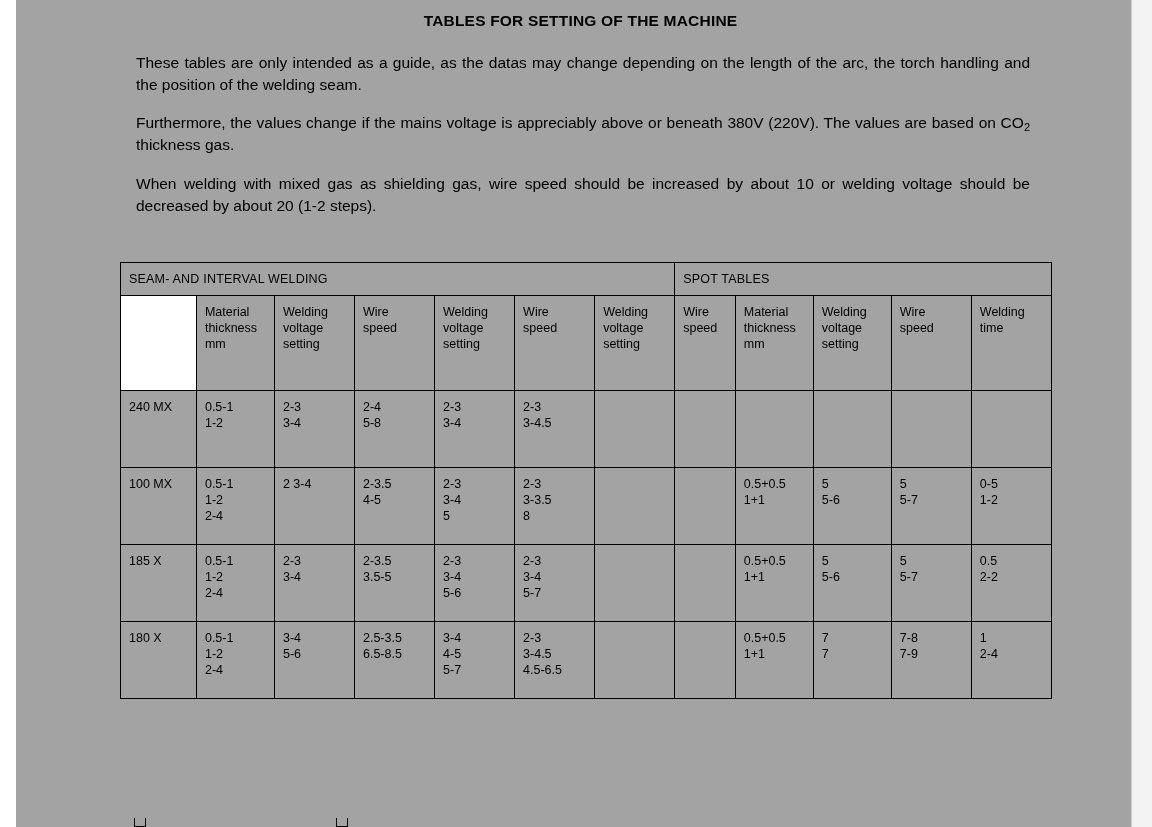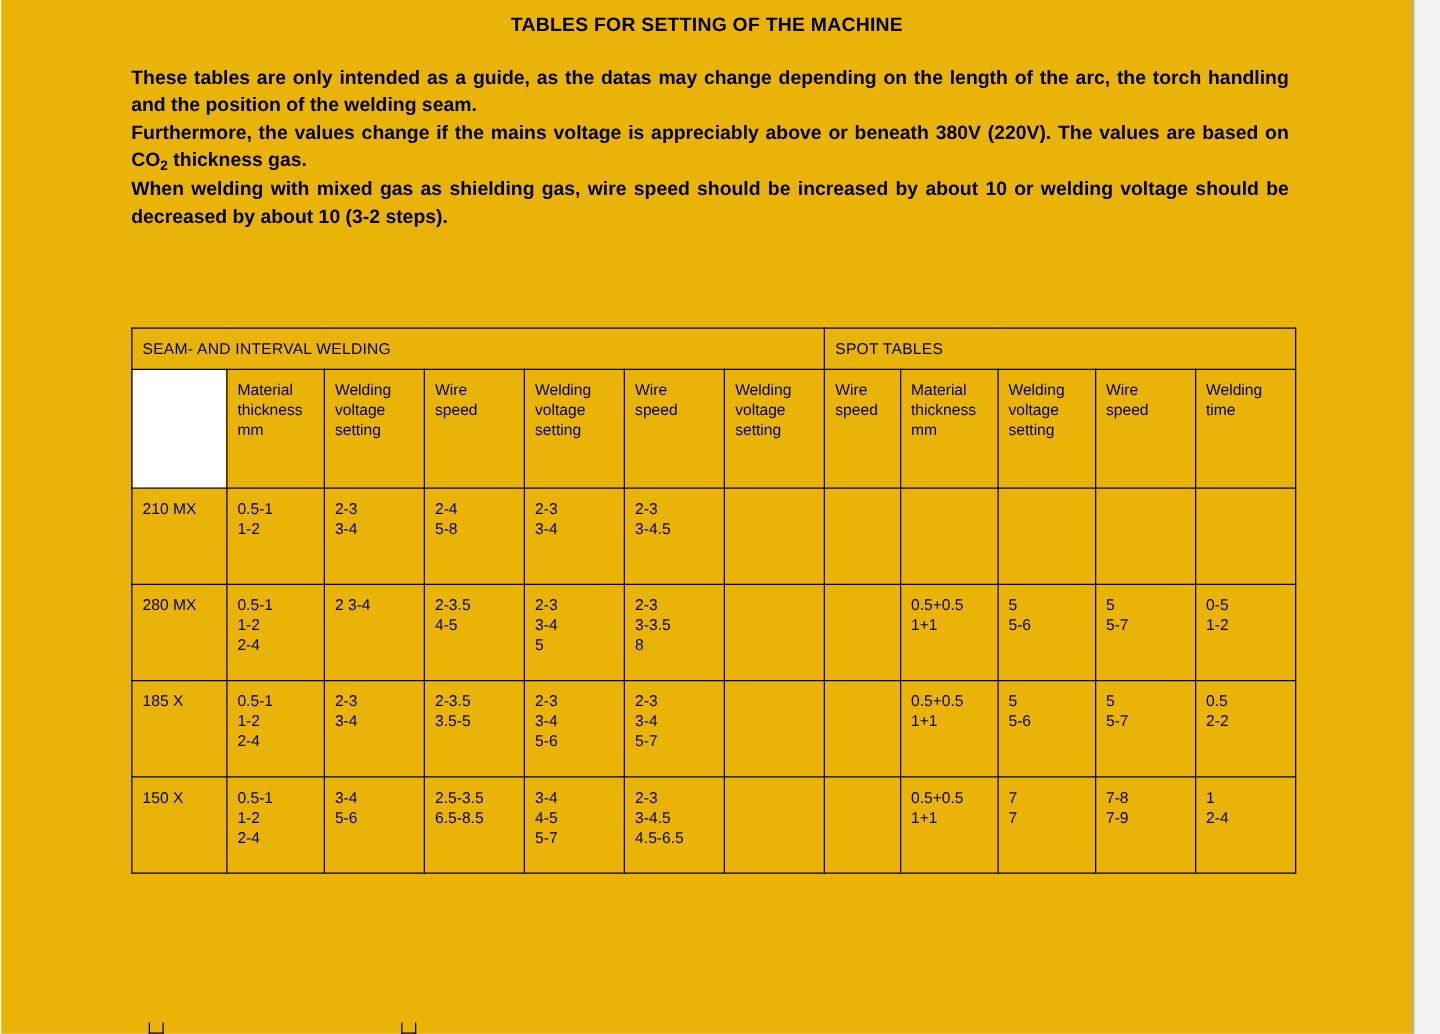--- a/index.html
+++ b/index.html
@@ -10,24 +10,24 @@
   body {
     width: 1152px;
     height: 827px;
     font-family: "Liberation Sans", sans-serif;
     color: #000000;
     position: relative;
     overflow: hidden;
   }
   .page {
     position: absolute;
-    left: 1px; top: 0;
+    left: 16px; top: 0;
     width: 1130px;
     height: 827px;
-    background: #eab308;
+    background: #a3a3a3;
     border-right: 1px solid #9a9a9a;
     box-sizing: border-box;
   }
   .scroll-gutter {
     position: absolute;
     right: 0; top: 0;
     width: 21px;
     height: 827px;
     background: #f3f3f3;
     border-left: 1px solid #cfcfcf;
@@ -41,22 +41,21 @@
     margin-top: 12px;
   }
   .intro {
     margin: 22px 104px 0 104px;
     width: 926px;
     font-size: 15.5px;
     line-height: 1.43;
     text-align: justify;
   }
   .intro p {
-    margin: 0;
-    font-weight: bold;
+    margin: 16px;
   }
   sub {
     font-size: 11px;
     vertical-align: baseline;
     position: relative;
     top: 3px;
   }
   table.settings {
     position: absolute;
     left: 104px;
@@ -131,21 +130,21 @@
 </head>
 <body>
 
 <div class="page">
 
   <div class="doc-title">TABLES FOR SETTING OF THE MACHINE</div>
 
   <div class="intro">
     <p>These tables are only intended as a guide, as the datas may change depending on the length of the arc, the torch handling and the position of the welding seam.</p>
     <p><span>Furthermore, the values change if the mains voltage is appreciably above or beneath 380V (220V). The values are based on CO</span><sub>2</sub><span> thickness gas.</span></p>
-    <p>When welding with mixed gas as shielding gas, wire speed should be increased by about 10 or welding voltage should be decreased by about 10 (3-2 steps).</p>
+    <p>When welding with mixed gas as shielding gas, wire speed should be increased by about 10 or welding voltage should be decreased by about 20 (1-2 steps).</p>
   </div>
 
   <table class="settings">
     <colgroup>
       <col style="width:74px">
       <col style="width:76px">
       <col style="width:78px">
       <col style="width:78px">
       <col style="width:78px">
       <col style="width:78px">
@@ -187,41 +186,41 @@
         <td class="colhead vals" style="text-align:left">Welding
 voltage
 setting</td>
         <td class="colhead vals" style="text-align:left">Wire
 speed</td>
         <td class="colhead vals" style="text-align:left">Welding
 time</td>
       </tr>
 
       <tr class="datarow">
-        <td class="model">210 MX</td>
+        <td class="model">240 MX</td>
         <td class="vals">0.5-1
 1-2</td>
         <td class="vals">2-3
 3-4</td>
         <td class="vals">2-4
 5-8</td>
         <td class="vals">2-3
 3-4</td>
         <td class="vals">2-3
 3-4.5</td>
         <td class="vals"></td>
         <td class="vals"></td>
         <td class="vals"></td>
         <td class="vals"></td>
         <td class="vals"></td>
         <td class="vals"></td>
       </tr>
 
       <tr class="datarow">
-        <td class="model">280 MX</td>
+        <td class="model">100 MX</td>
         <td class="vals">0.5-1
 1-2
 2-4</td>
         <td class="vals">2  3-4</td>
         <td class="vals">2-3.5
 4-5</td>
         <td class="vals">2-3
 3-4
 5</td>
         <td class="vals">2-3
@@ -261,21 +260,21 @@
         <td class="vals">5
 5-6</td>
         <td class="vals">5
 5-7</td>
         <td class="vals">0.5
 2-2</td>
       </tr>
 
 
       <tr class="datarow">
-        <td class="model">150 X</td>
+        <td class="model">180 X</td>
         <td class="vals">0.5-1
 1-2
 2-4</td>
         <td class="vals">3-4
 5-6</td>
         <td class="vals">2.5-3.5
 6.5-8.5</td>
         <td class="vals">3-4
 4-5
 5-7</td>

